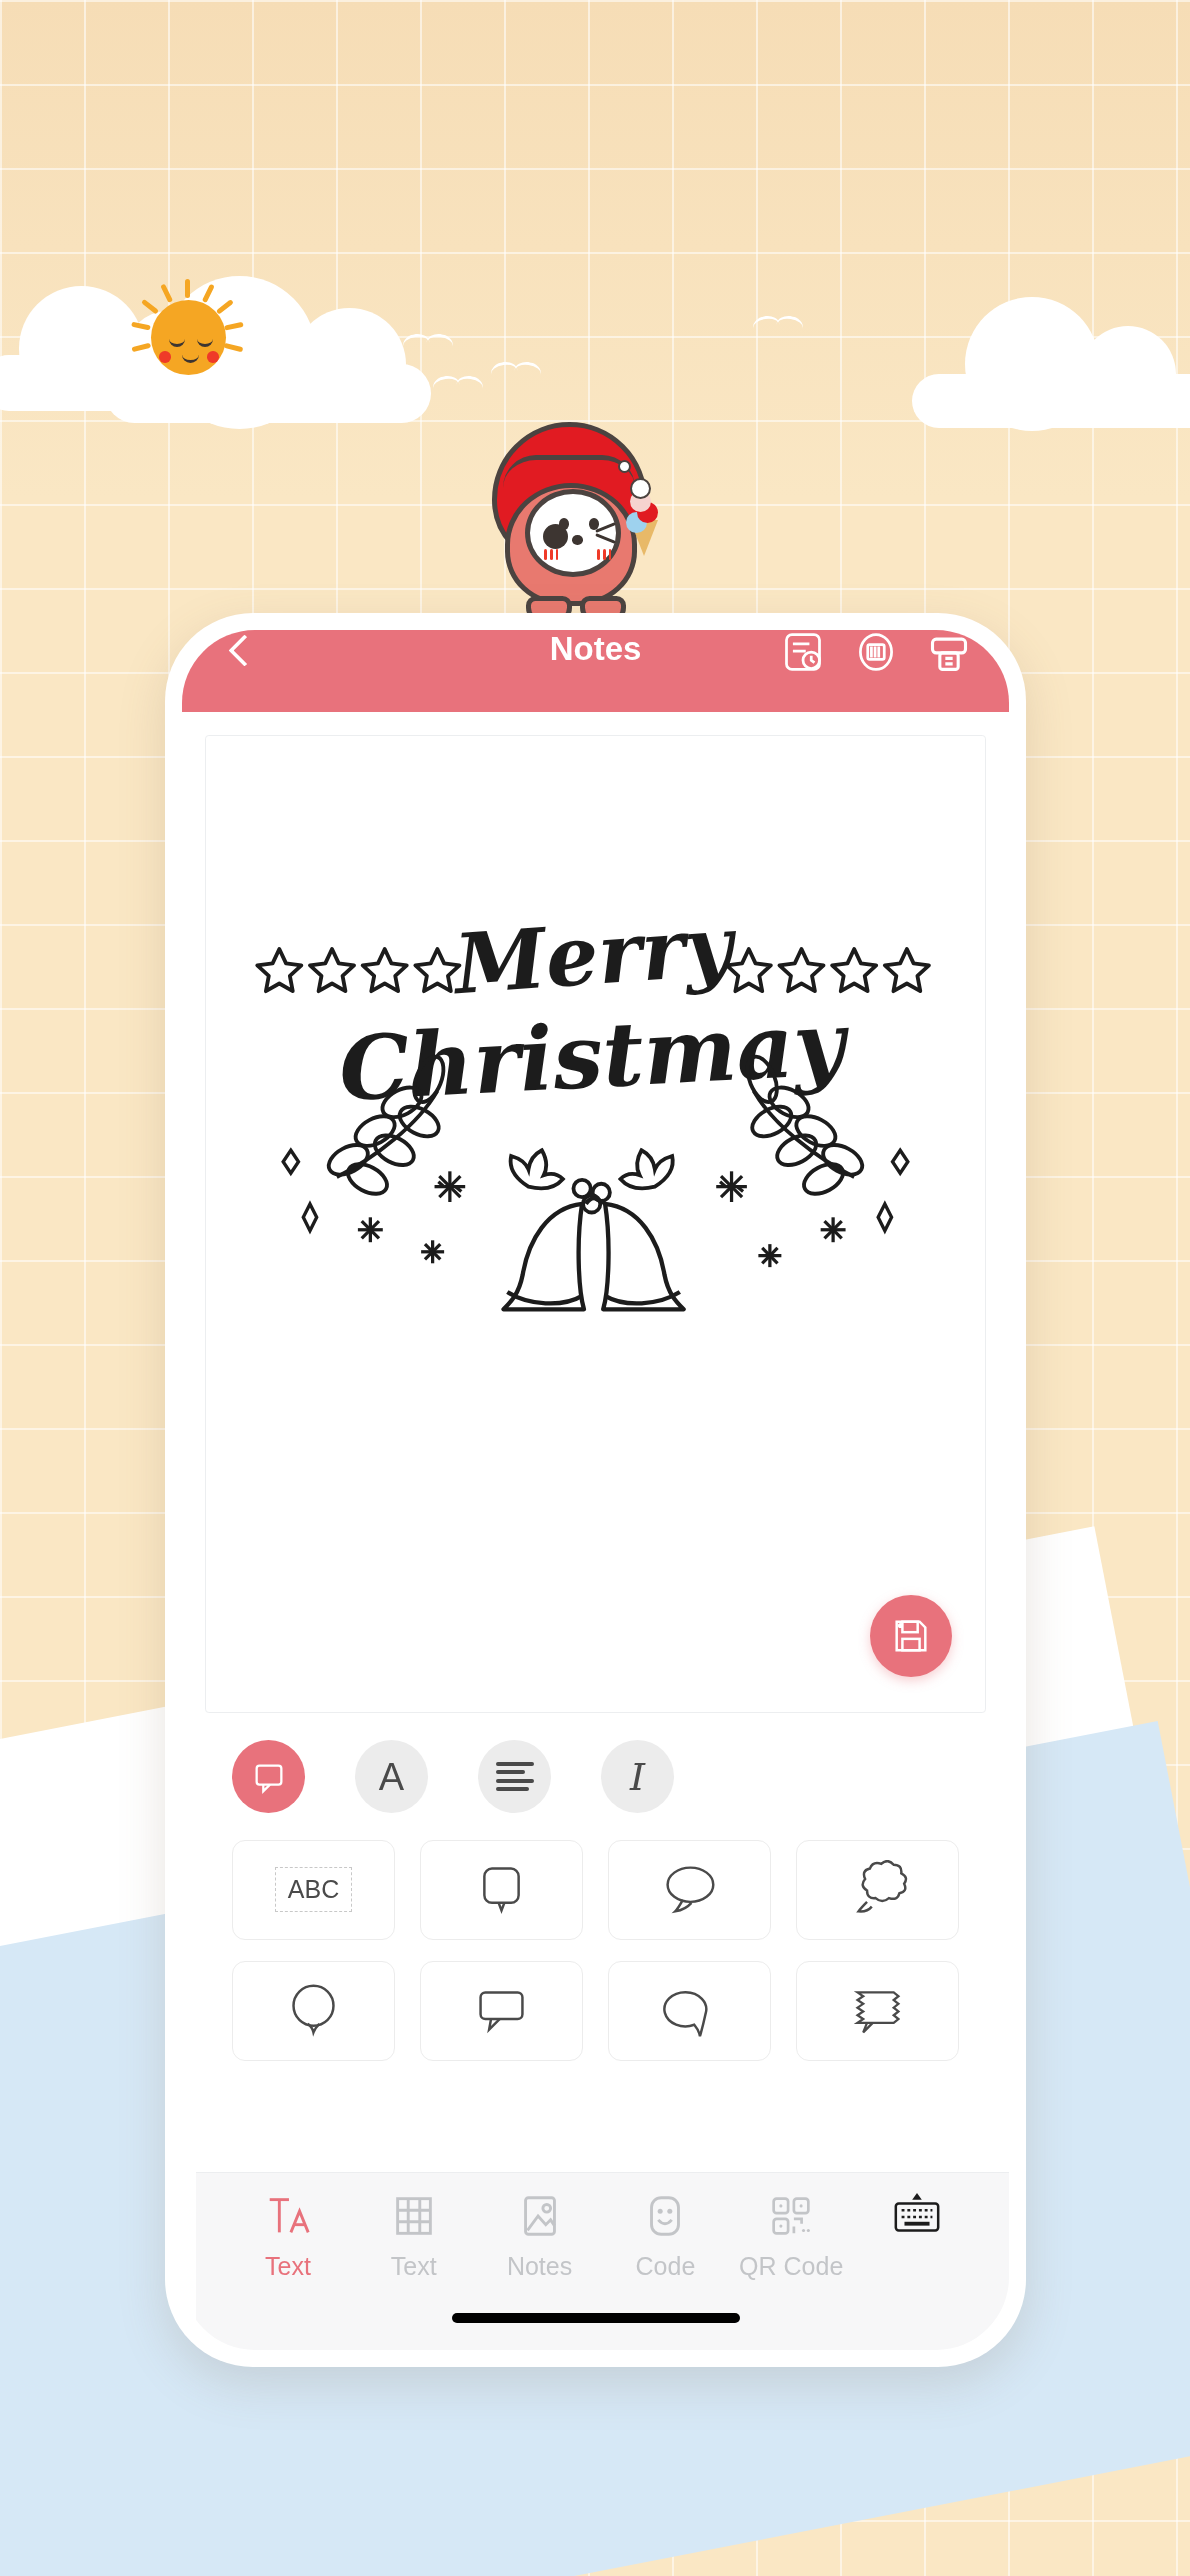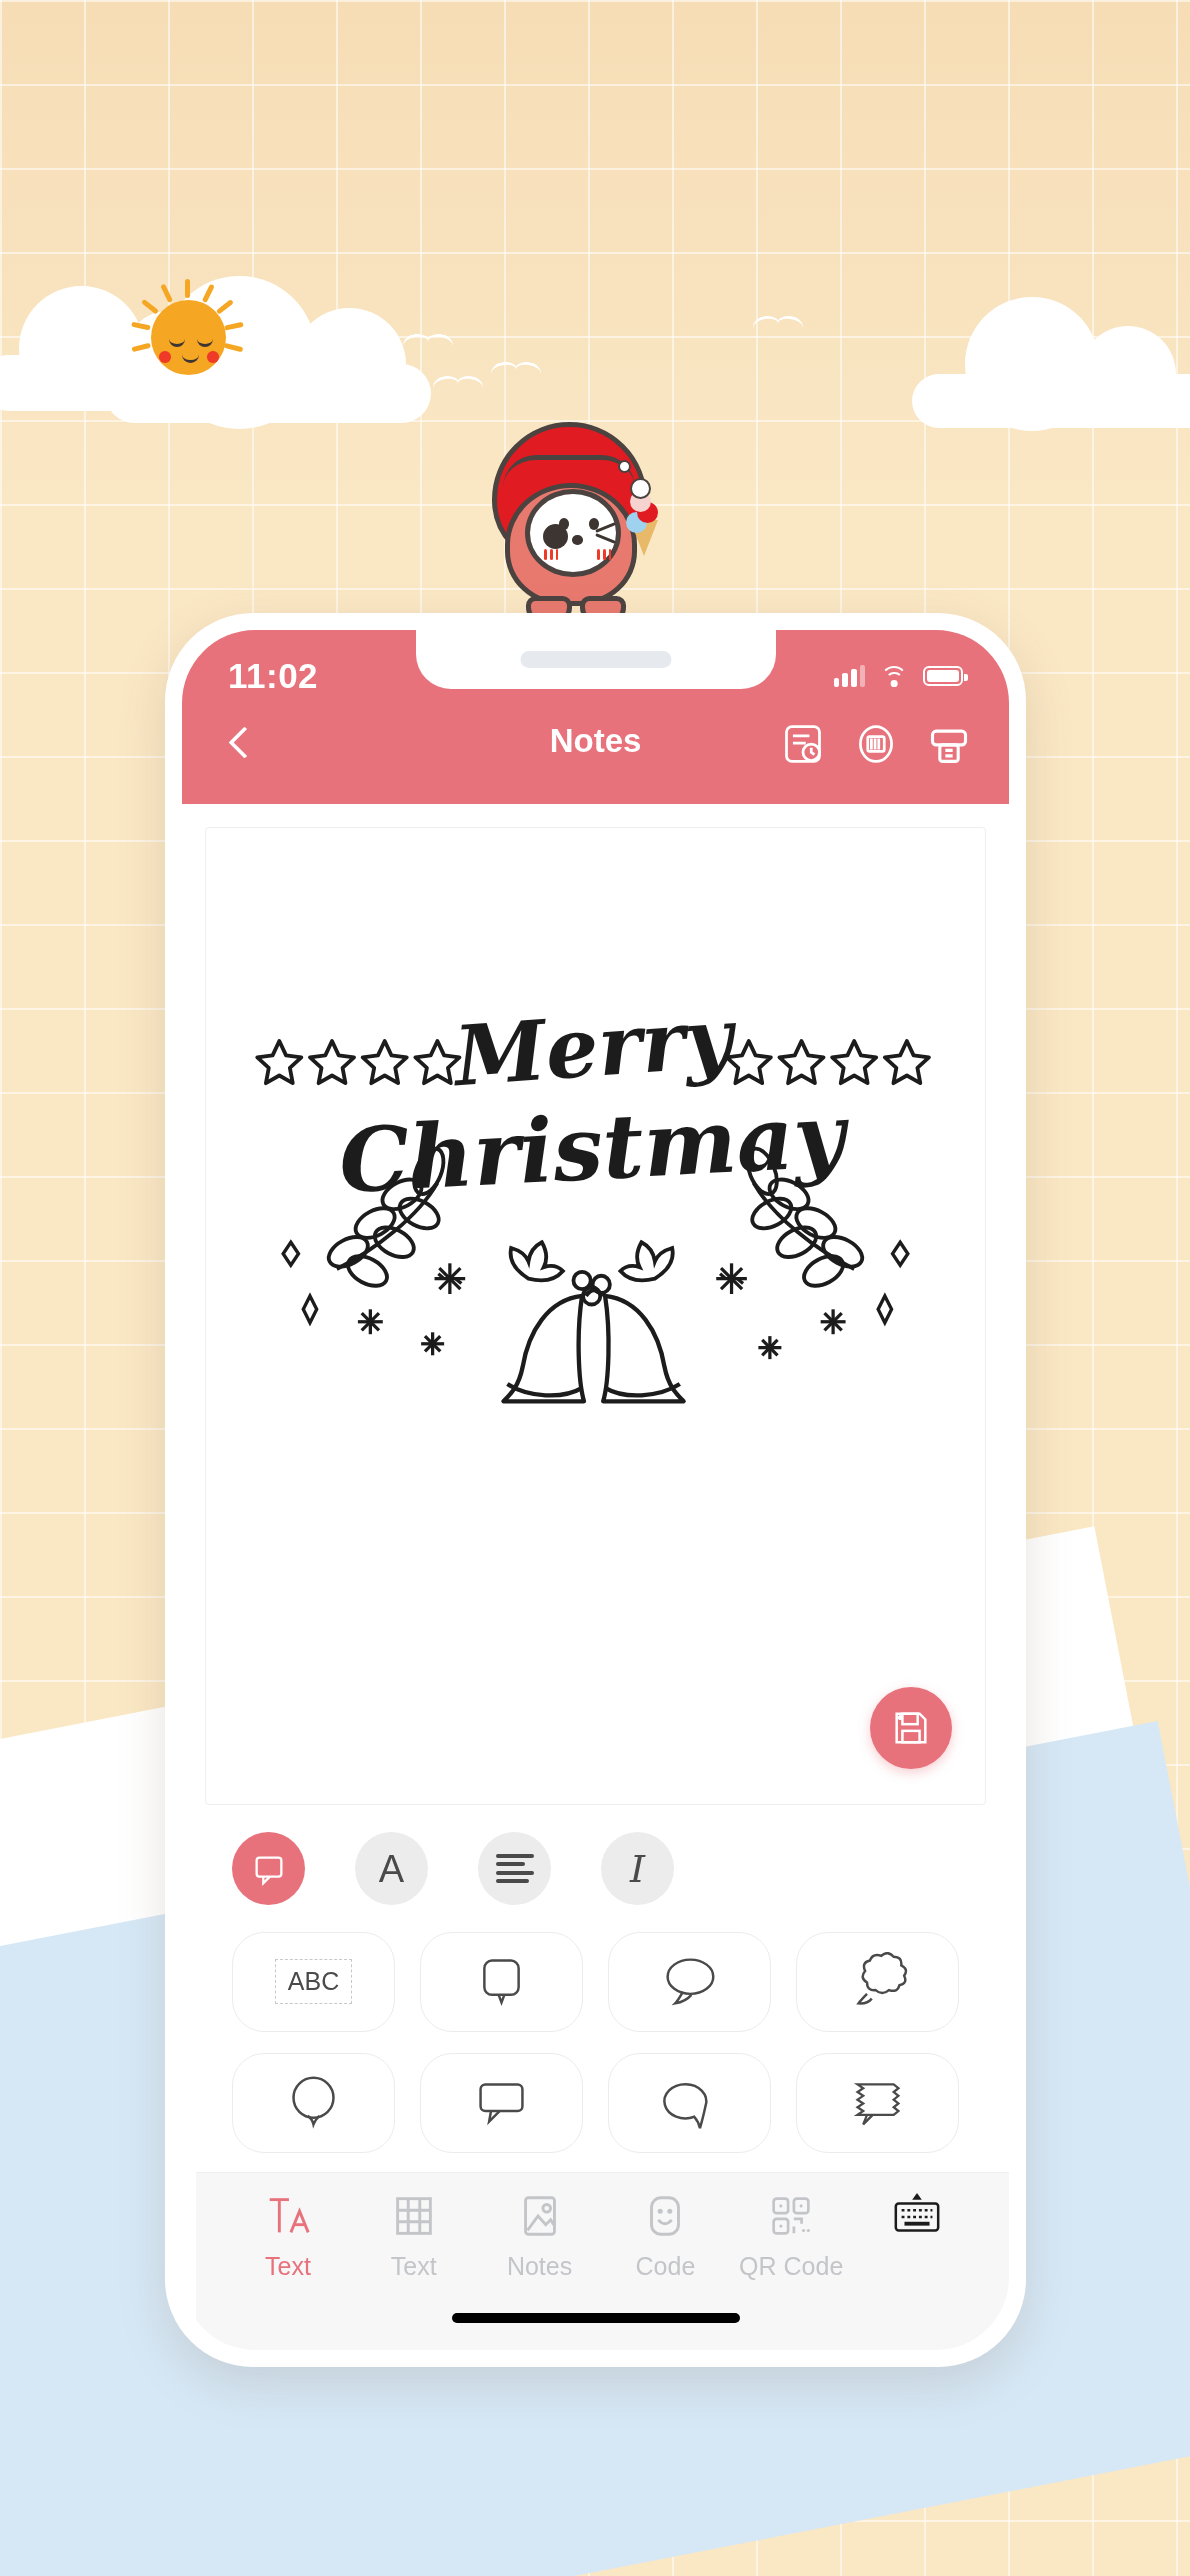--- a/index.html
+++ b/index.html
@@ -237,21 +237,21 @@
   .align-ic i:nth-child(2){ width:29px; }
   .align-ic i:nth-child(3){ width:38px; }
   .align-ic i:nth-child(4){ width:33px; }
 
   
   #bubble-grid {
     padding:17px 50px 13.4px 50px; background:#fff;
     display:grid; grid-template-columns: repeat(4, 1fr); gap:21px 25px;
   }
   .bubble-cell {
-    height:100px; border:1.9px solid #ececec; border-radius:32px; background:#fff;
+    height:100px; border:1.9px solid #ececec; border-radius:13px; background:#fff;
     display:flex; align-items:center; justify-content:center; cursor:pointer;
   }
 
   
   #bottom-nav {
     position:absolute; left:14px; right:0; bottom:0;
     background:#f7f7f8; border-top:1.9px solid #eceef0;
     height:178px; padding:17px 29px 0 29px;
     display:flex; align-items:flex-start; justify-content:space-between;
   }
@@ -346,42 +346,20 @@
       <div class="ic-ball" id="ic-b2"></div>
       <div class="ic-ball" id="ic-b3"></div>
     </div>
     <div class="m-dot" id="m-dot1"></div>
     <div class="m-dot" id="m-dot2"></div>
   </div>
 
   <div id="phone">
   <div id="screen">
 
-    <div id="statusbar">
-      <div id="status-time">11:02</div>
-      <div id="notch">
-        <div id="notch-speaker"></div>
-      </div>
-      <div id="status-right">
-        <div class="sig">
-              <i></i>
-              <i></i>
-              <i></i>
-              <i></i>
-            </div>
-        <div class="wifi">
-              <span class="a"></span>
-              <span class="b"></span>
-              <span class="c"></span>
-            </div>
-        <div class="batt">
-              <i></i>
-            </div>
-      </div>
-    </div>
 
     <div id="navbar">
       <div id="back-btn"></div>
       <div id="nav-title">Notes</div>
       <div id="nav-actions">
         <svg class="nav-ic" viewBox="0 0 48 48" fill="none" stroke="#fff" stroke-width="3">
           <rect x="6" y="5" width="36" height="38" rx="6"></rect>
           <line x1="13" y1="15" x2="31" y2="15"></line>
           <line x1="13" y1="23" x2="27" y2="23"></line>
           <circle cx="33" cy="33" r="9" fill="#e8727c"></circle>

